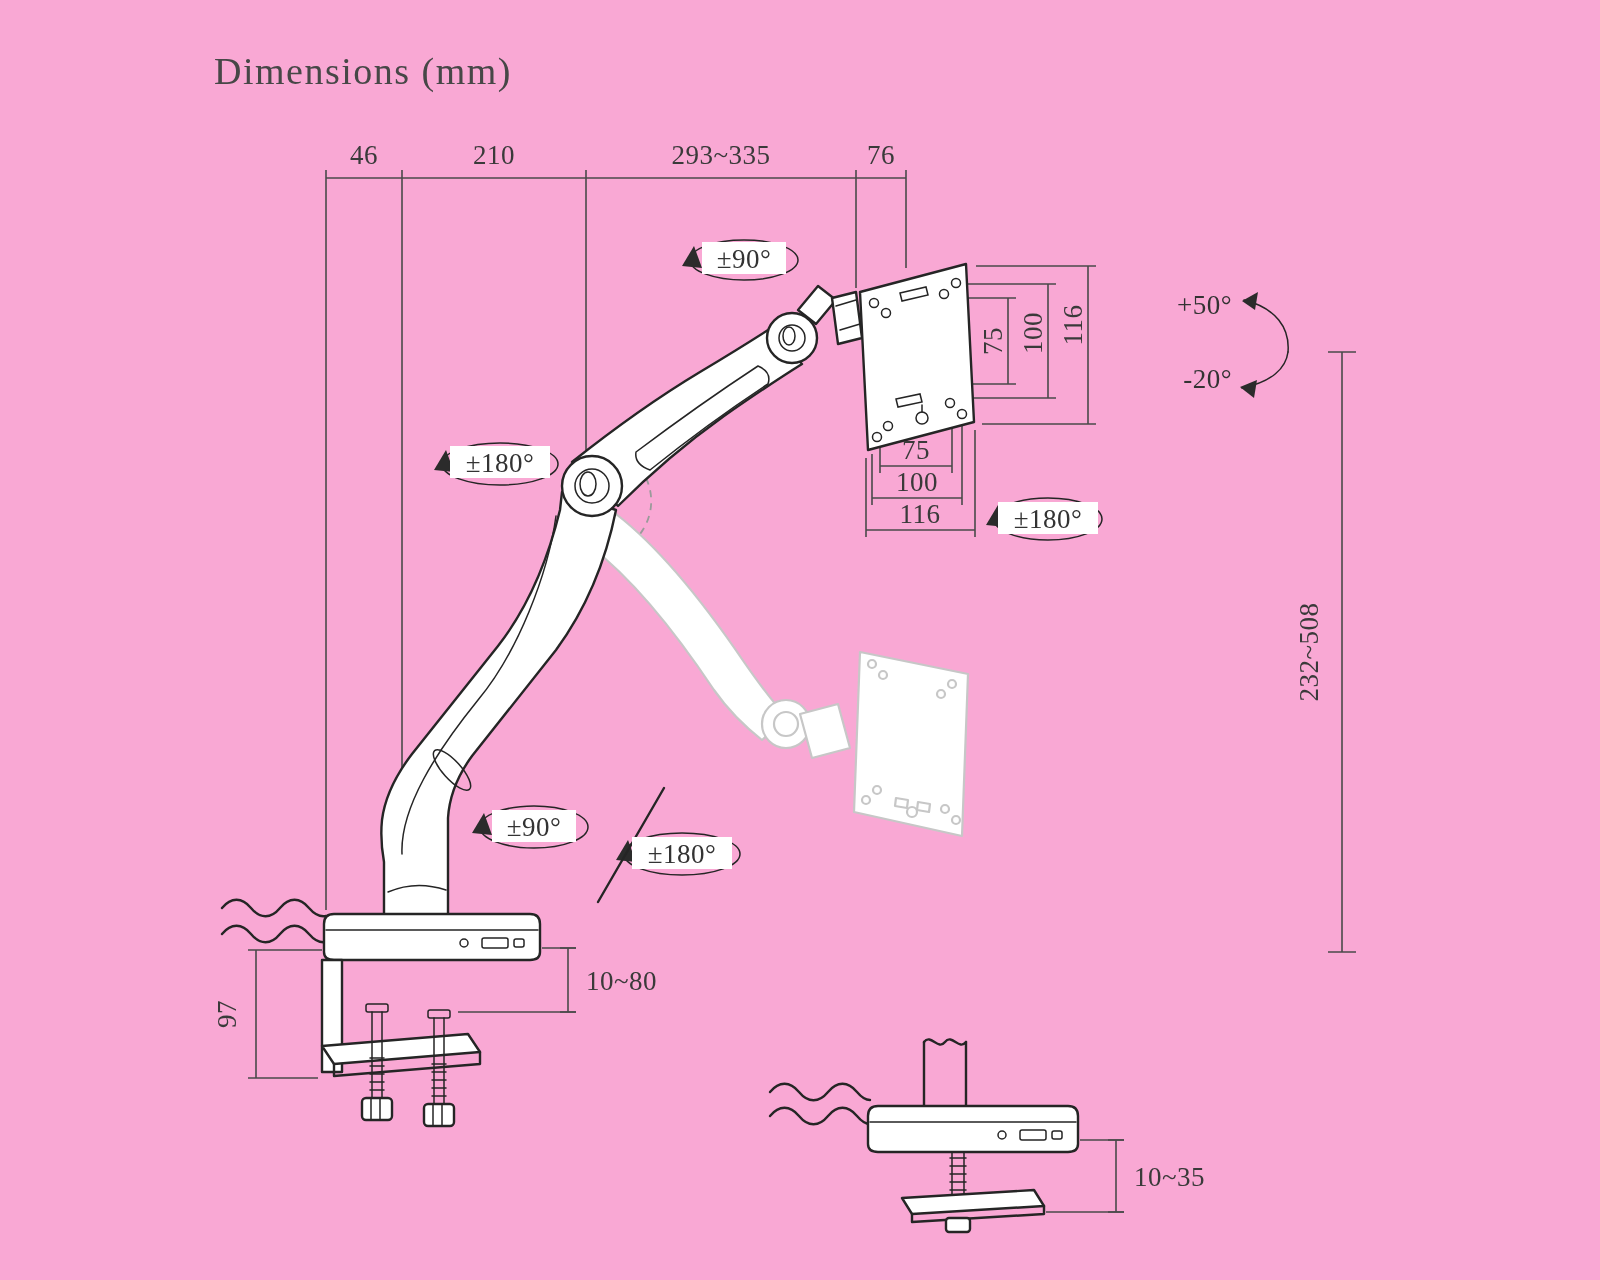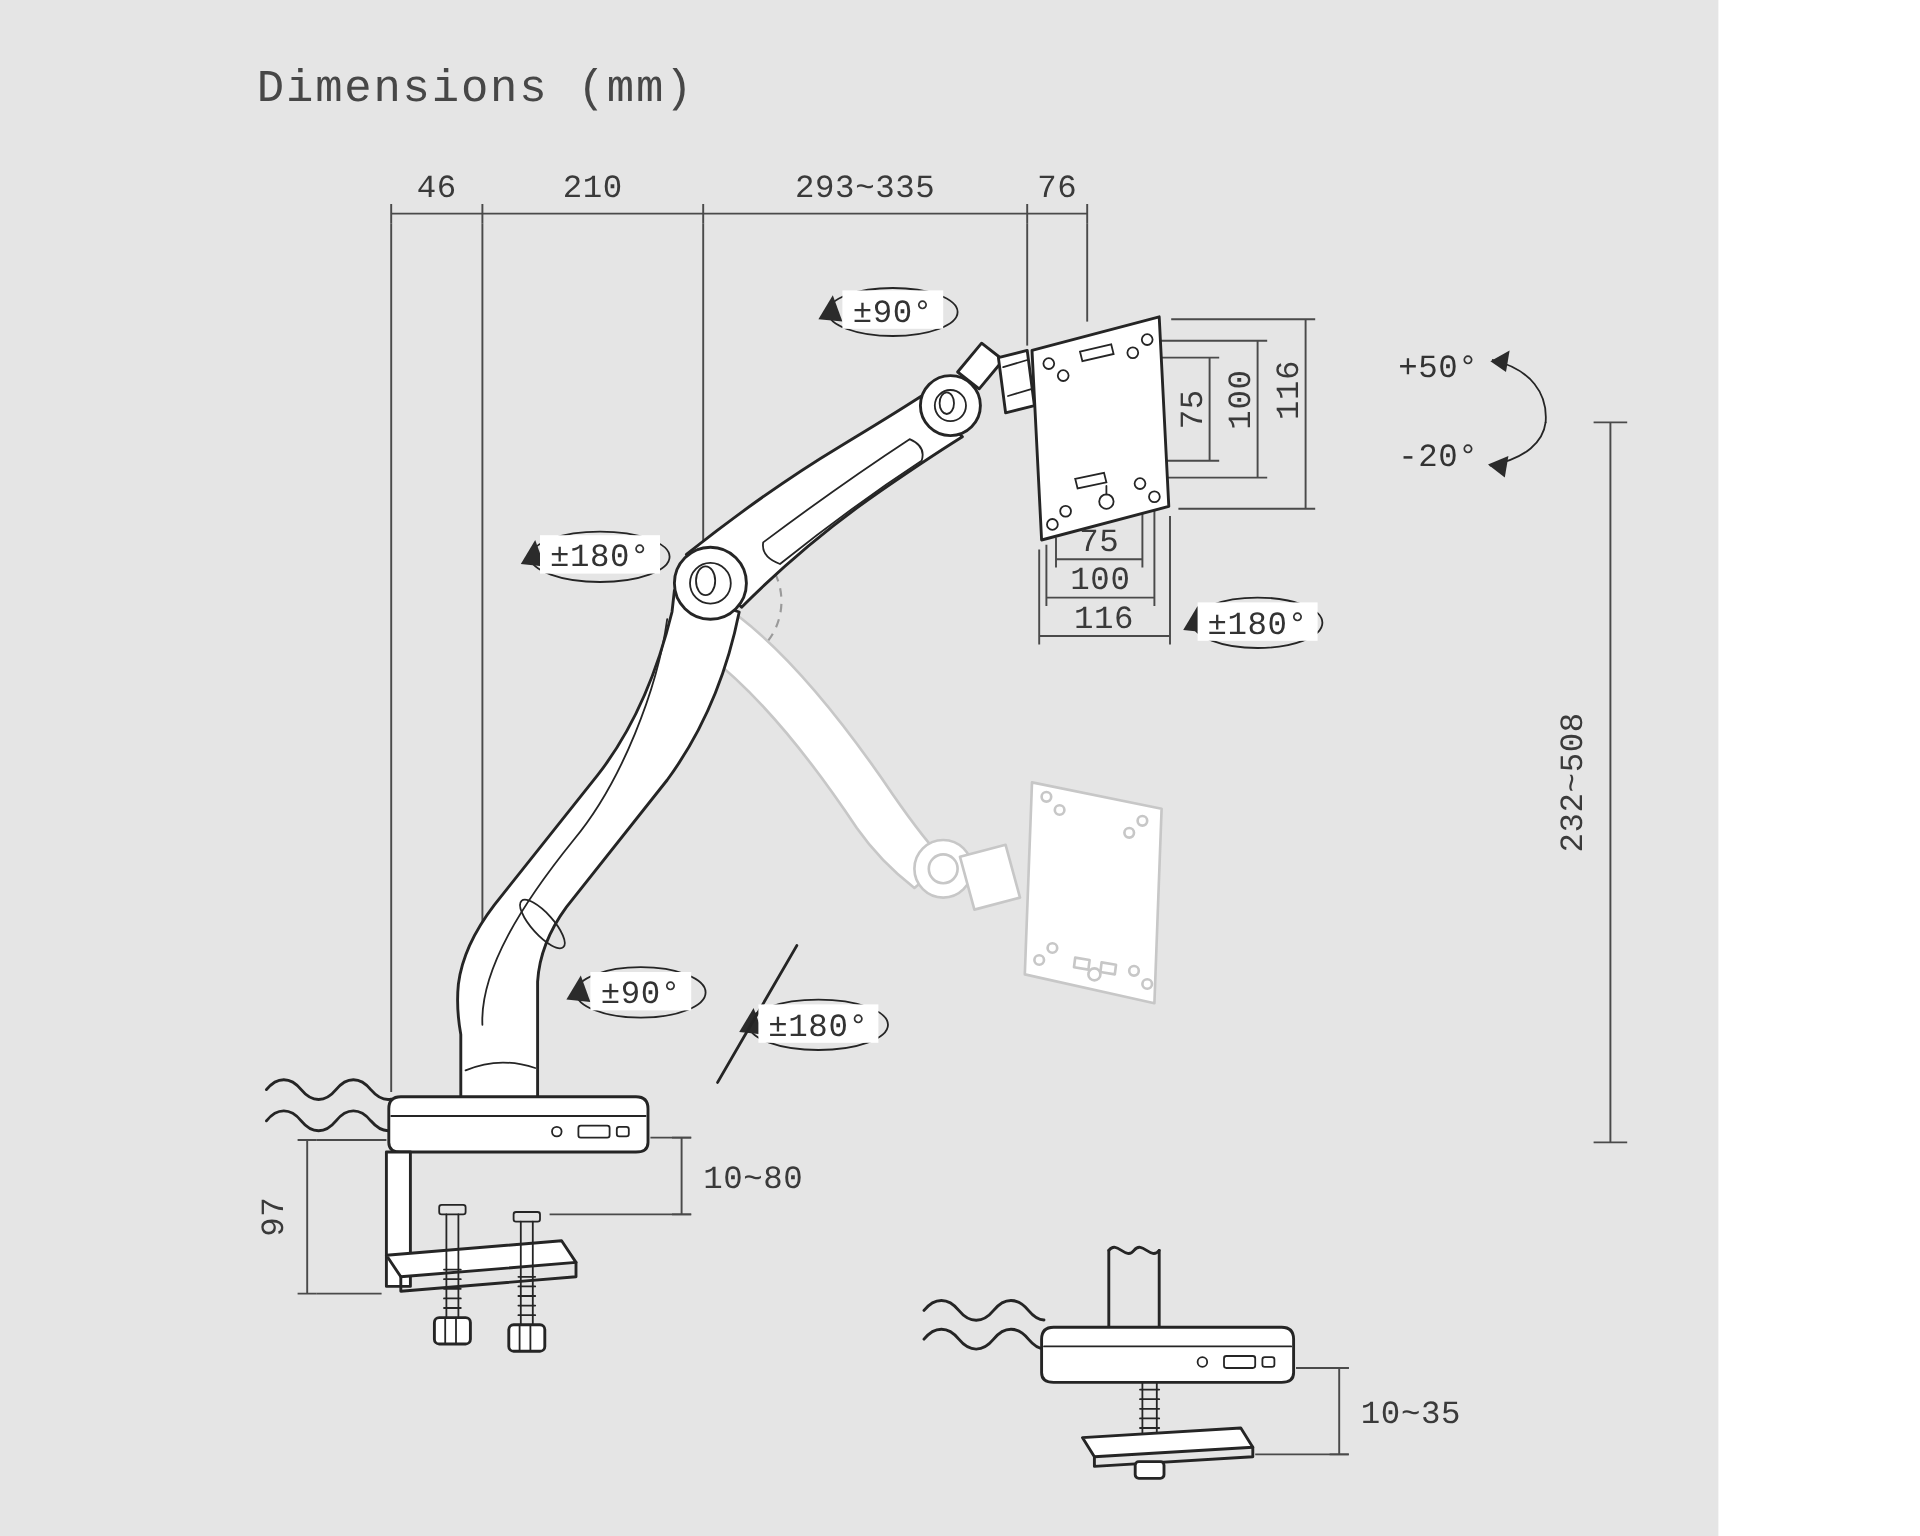--- a/index.html
+++ b/index.html
@@ -1,18 +1,18 @@
 <!DOCTYPE html>
 <html><head>
 <meta charset="utf-8">
 <style>
   html,body { margin:0; padding:0; background:#ffffff; }
   .canvas {
-    position:relative; width:1432px; height:1280px; background:#e5e5e5;
-    font-family:Liberation Mono, monospace; overflow:hidden;
+    position:relative; width:1600px; height:1280px; background:#f9a8d4;
+    font-family:Liberation Serif, serif; overflow:hidden;
   }
   svg { display:block; }
   .main  { stroke:#252525; stroke-width:2.4; fill:none; stroke-linecap:round; stroke-linejoin:round; }
   .mainf { stroke:#252525; stroke-width:2.4; fill:#ffffff; stroke-linecap:round; stroke-linejoin:round; }
   .thin  { stroke:#252525; stroke-width:1.5; fill:none; stroke-linecap:round; }
   .ghost { stroke:#c7c7c7; stroke-width:2.2; fill:none; stroke-linecap:round; stroke-linejoin:round; }
   .ghostf{ stroke:#c7c7c7; stroke-width:2.2; fill:#ffffff; stroke-linecap:round; stroke-linejoin:round; }
   .dashes{ stroke:#9a9a9a; stroke-width:1.8; fill:none; stroke-dasharray:7 6; }
   .dim   { stroke:#4a4a4a; stroke-width:1.6; fill:none; stroke-linecap:butt; }
   .dim-text { fill:#3a3a3a; font-size:27px; letter-spacing:0.5px; }

